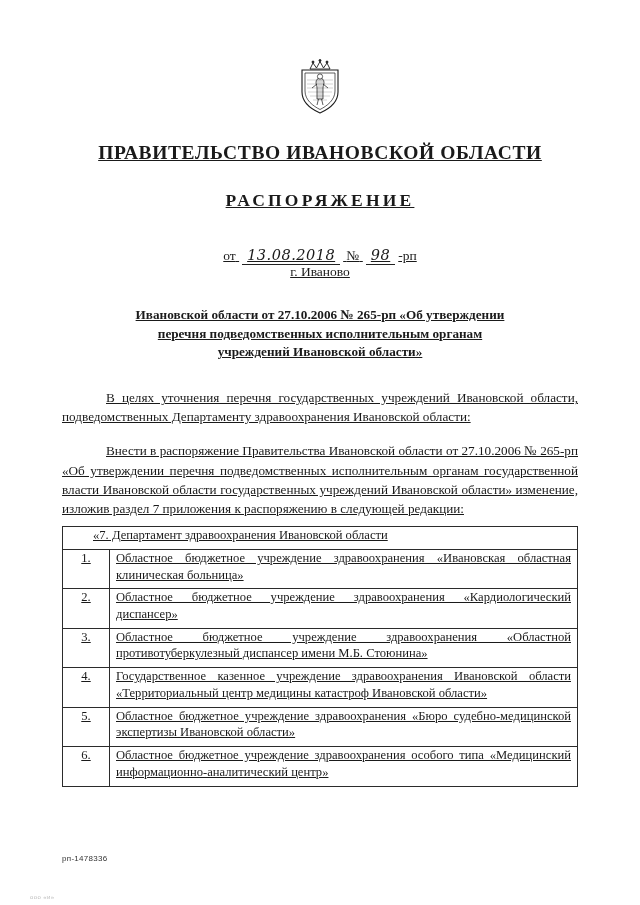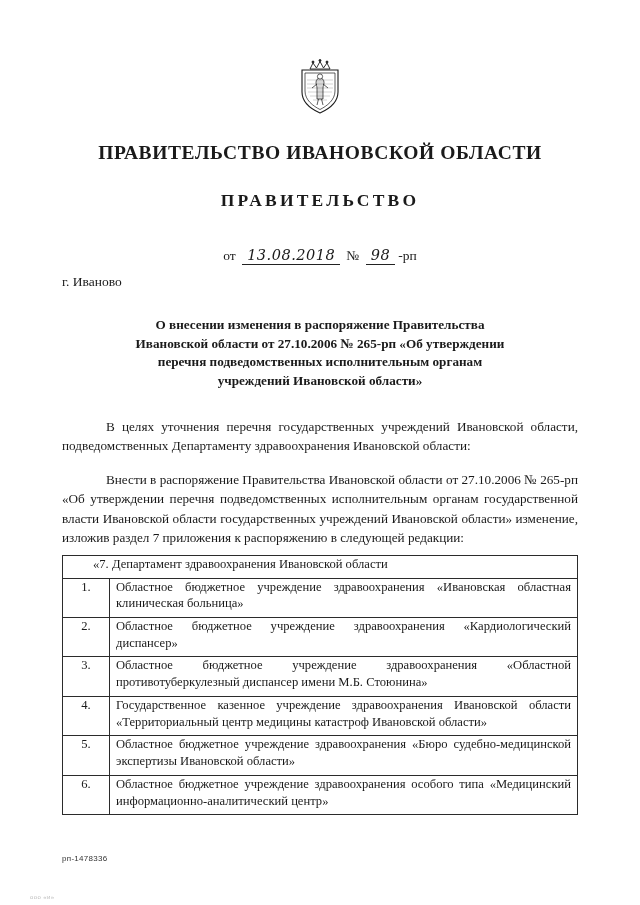--- a/index.html
+++ b/index.html
@@ -14,20 +14,21 @@
     color: #1a1a1a;
     overflow: hidden;
     position: relative;
   }
   .page {
     position: relative;
     width: 640px;
     height: 905px;
     box-sizing: border-box;
     padding: 0 62px;
+    text-decoration: underline;
   }
   
   .emblem-wrap {
     text-align: center;
     padding-top: 58px;
     height: 62px;
   }
   .emblem {
     display: inline-block;
     width: 54px;
@@ -64,23 +65,23 @@
   .handwrite {
     font-family: "DejaVu Serif", serif;
     font-style: italic;
     font-size: 14.5px;
     border-bottom: 1px solid #222;
     padding: 0 5px 1px 5px;
     margin: 8px 3px;
     letter-spacing: 0.5px;
   }
   .city {
-    text-align: left;
+    text-align: center;
     font-size: 13.5px;
-    margin-top: 10px;
+    margin-top: 0;
   }
 
   
   .subject {
     margin: 26px auto 0 auto;
     width: 430px;
     text-align: center;
     font-weight: 700;
     font-size: 13.2px;
     line-height: 1.42;
@@ -178,33 +179,32 @@
           <circle cx="20" cy="4" r="1" fill="#1a1a1a"></circle>
           <circle cx="27" cy="2.5" r="1" fill="#1a1a1a"></circle>
           <circle cx="34" cy="4" r="1" fill="#1a1a1a"></circle>
         </g>
       </svg>
     </span>
   </div>
 
   <div class="gov-title">ПРАВИТЕЛЬСТВО ИВАНОВСКОЙ ОБЛАСТИ</div>
 
-  <div class="doc-type">ПРАВИТЕЛЬСТВО</div>
+  <div class="doc-type">РАСПОРЯЖЕНИЕ</div>
 
   <div class="date-line">
     <span class="lbl">от</span>
     <span class="handwrite">13.08.2018</span>
     <span class="lbl">№</span>
     <span class="handwrite">98</span><span class="lbl">-рп</span>
   </div>
 
   <div class="city">г. Иваново</div>
 
   <div class="subject">
-    <div>О внесении изменения в распоряжение Правительства</div>
     <div>Ивановской области от 27.10.2006 № 265-рп «Об утверждении</div>
     <div>перечня подведомственных исполнительным органам</div>
     <div>учреждений Ивановской области»</div>
   </div>
 
   <div class="body-text">
     <p>В целях уточнения перечня государственных учреждений Ивановской области, подведомственных Департаменту здравоохранения Ивановской области:</p>
     <p>Внести в распоряжение Правительства Ивановской области от 27.10.2006 № 265-рп «Об утверждении перечня подведомственных исполнительным органам государственной власти Ивановской области государственных учреждений Ивановской области» изменение, изложив раздел 7 приложения к распоряжению в следующей редакции:</p>
   </div>
 

